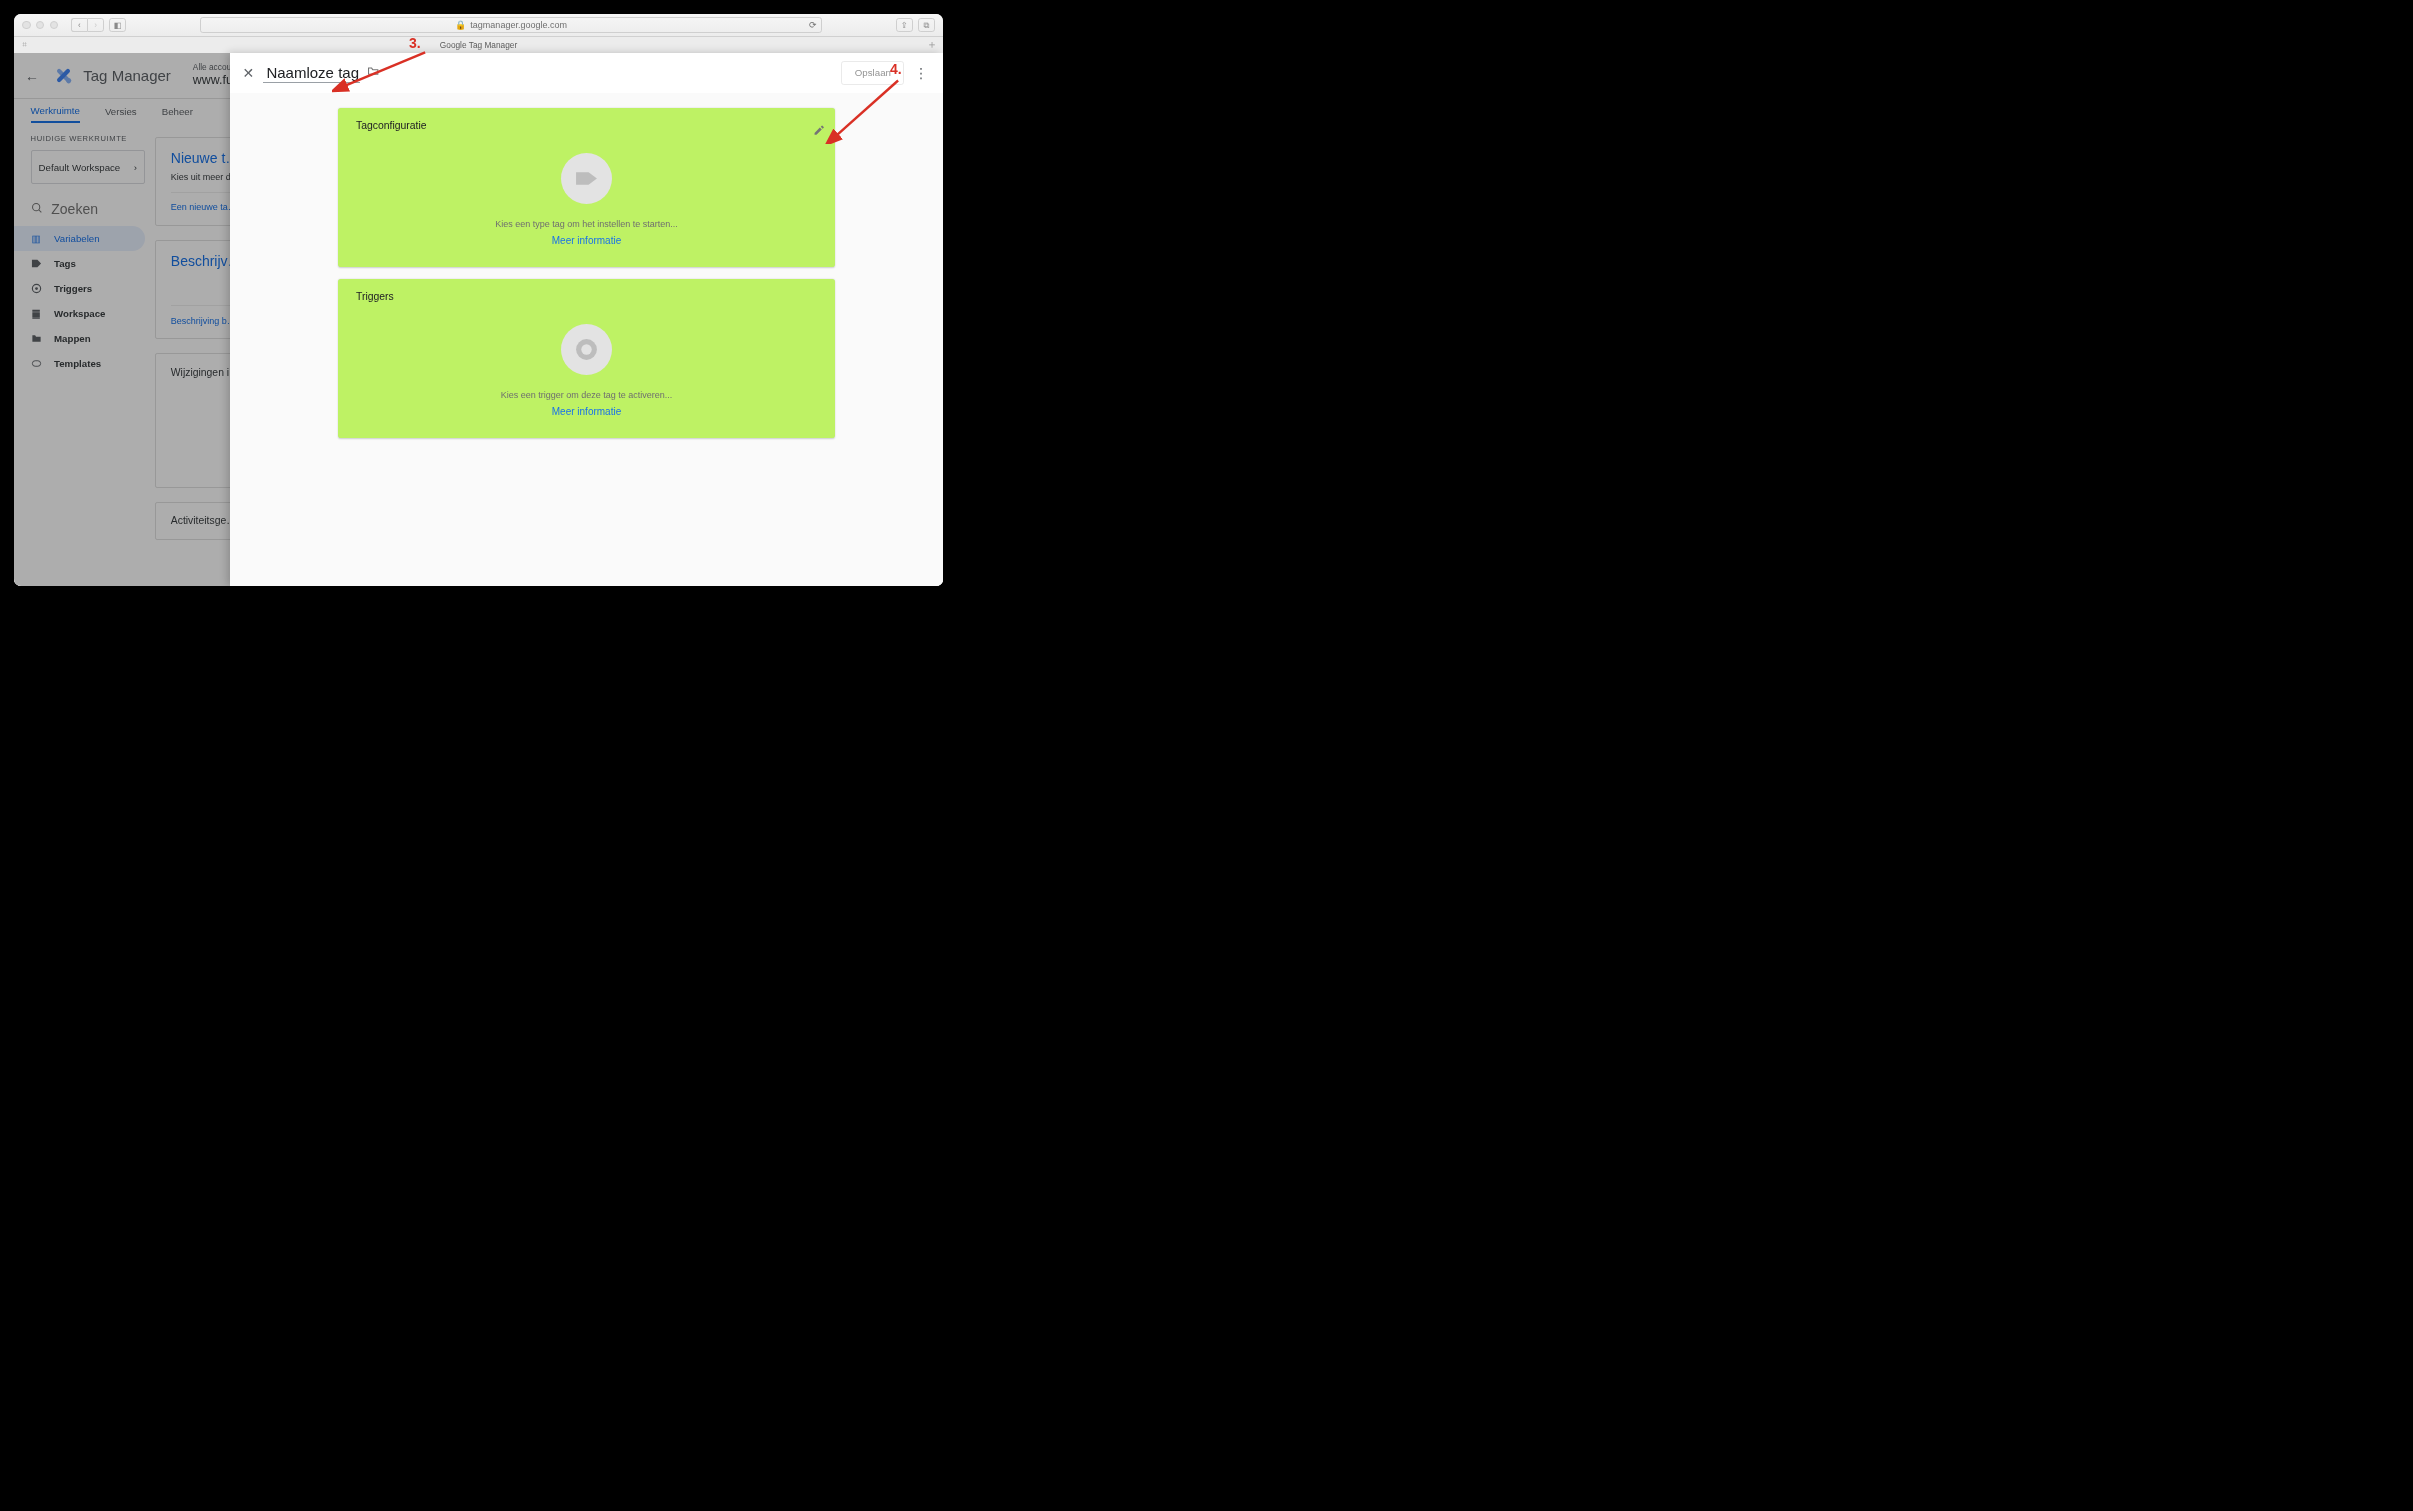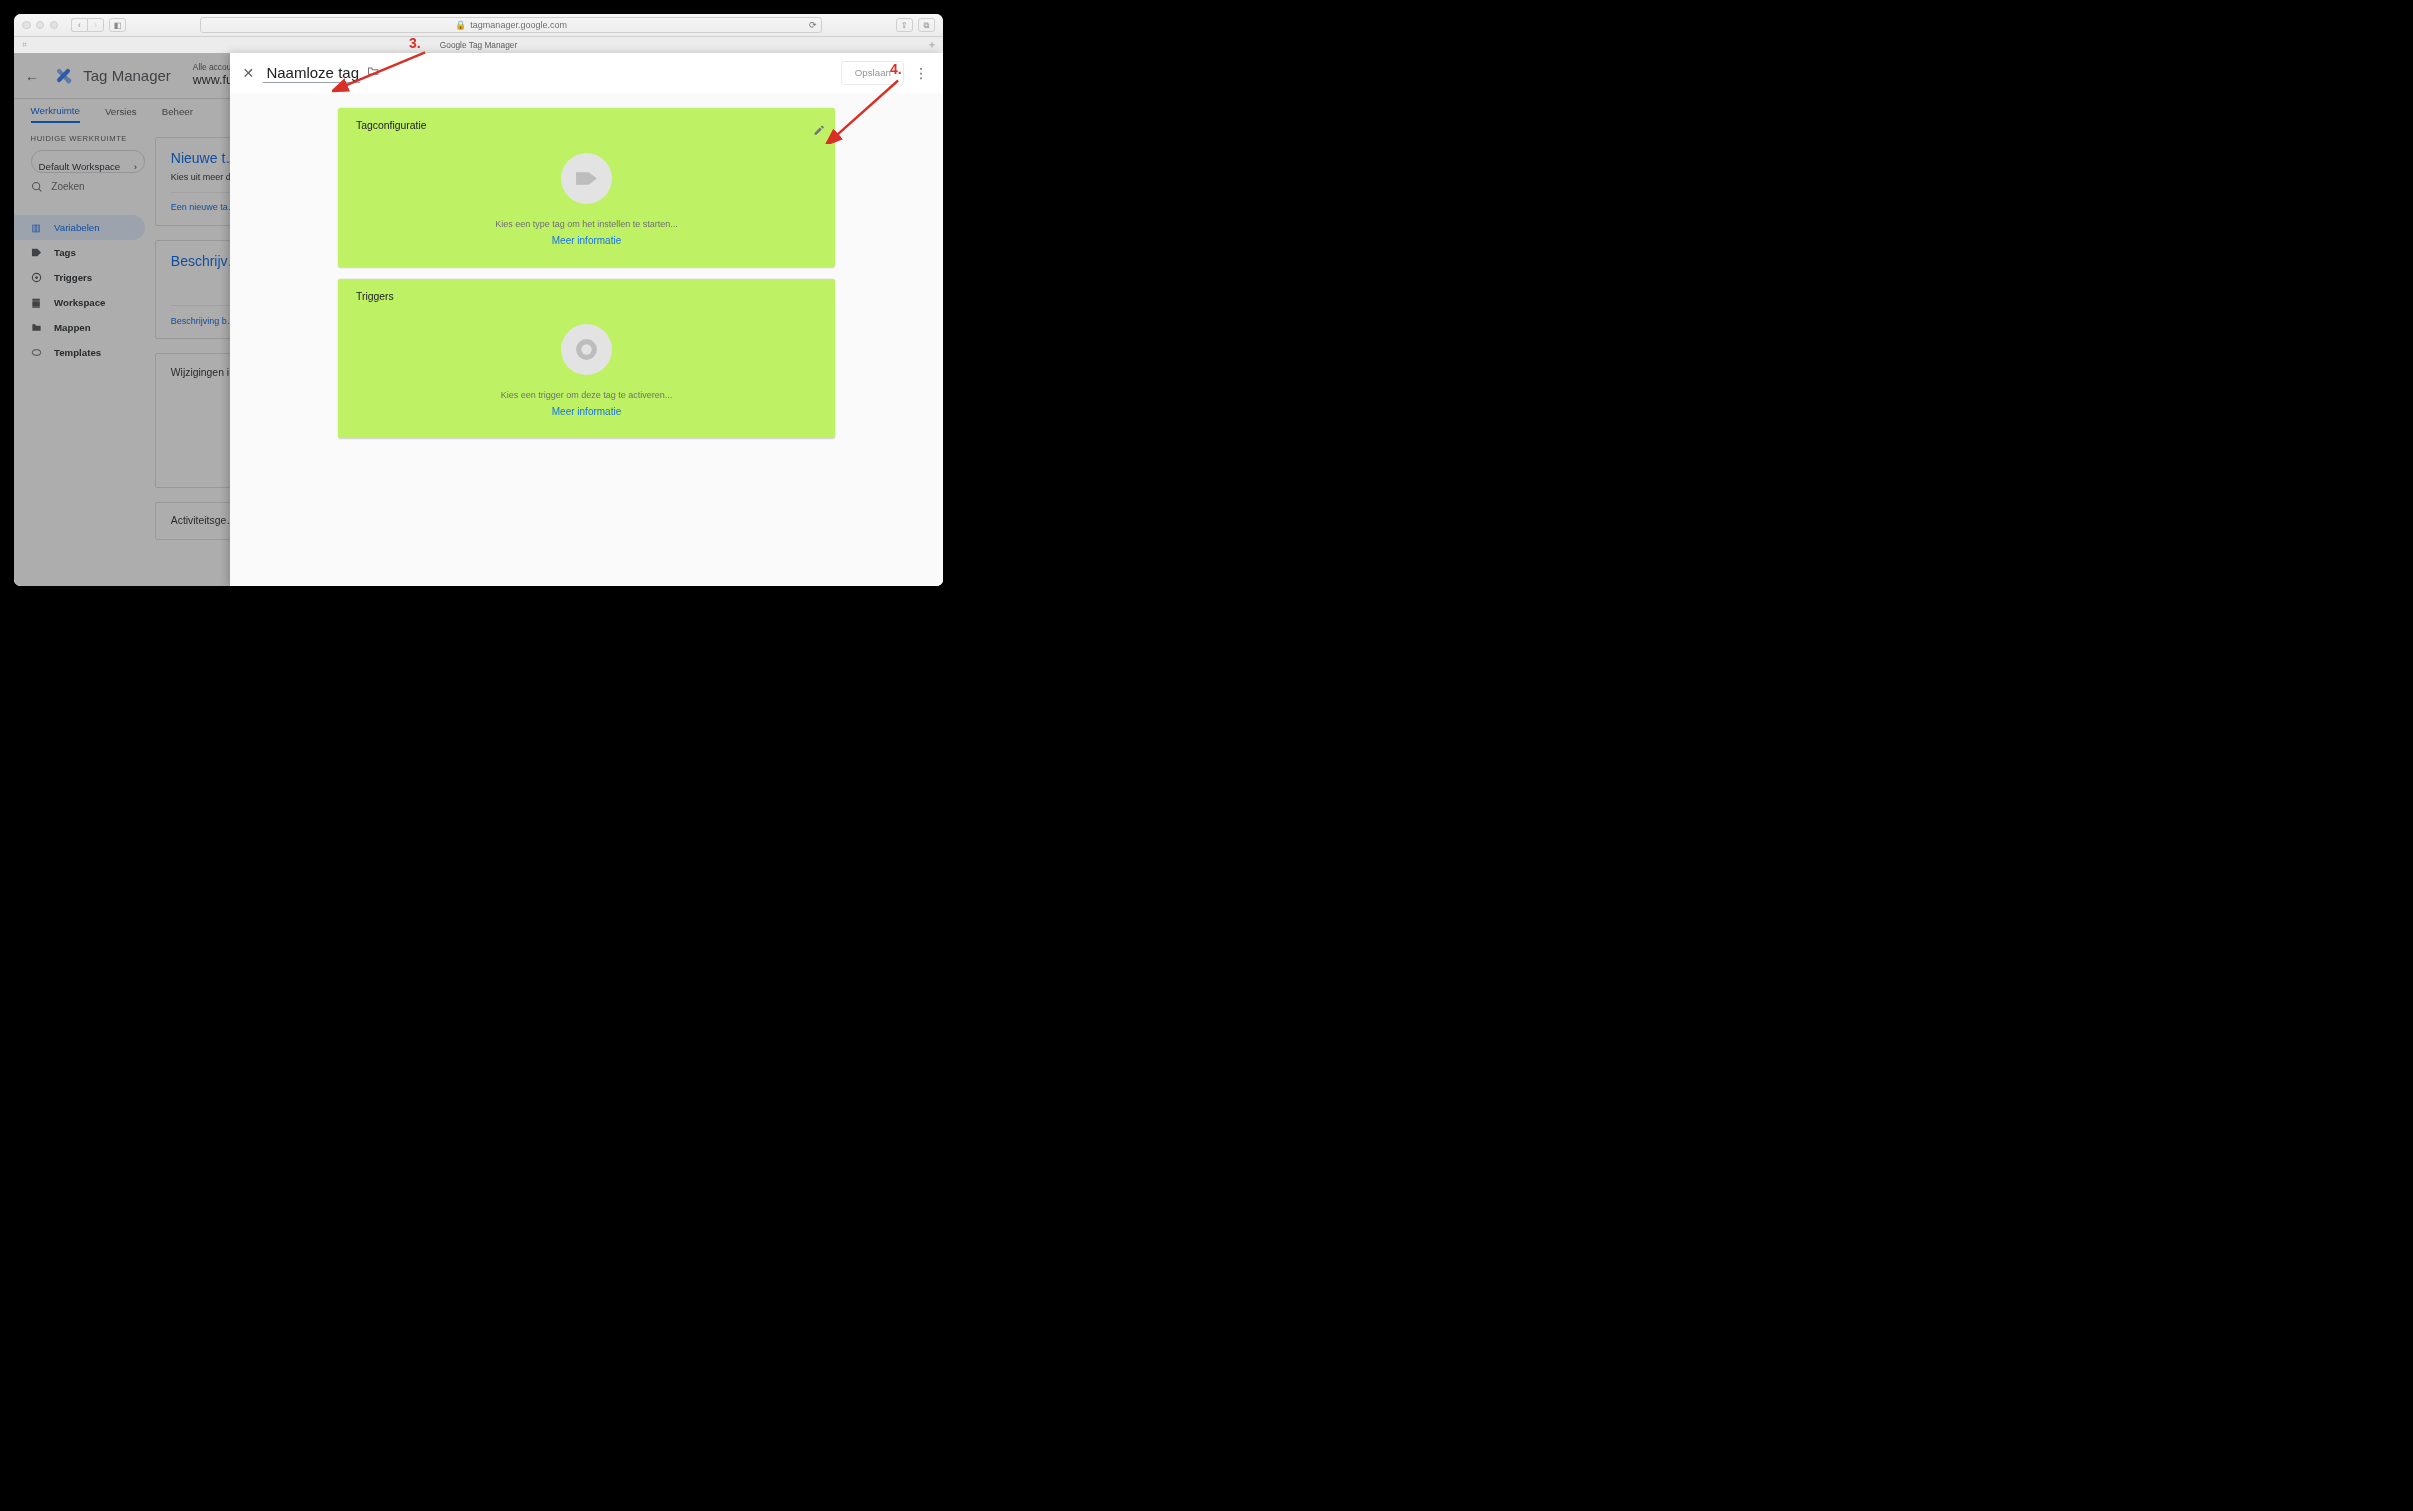--- a/index.html
+++ b/index.html
@@ -78,22 +78,22 @@
 
   
   .app-tabs { height:25px; border-bottom:0.7px solid #e0e0e0; display:flex; align-items:center; padding:0 16.6px; font-size:9.7px; }
   .app-tab { margin-right:25px; color:#5f6368; height:100%; display:flex; align-items:center; }
   .app-tab.active { color: var(--g-blue); border-bottom:2.1px solid var(--g-blue); font-weight:500;}
 
   
   .app-body { display:flex; position:absolute; top:70px; bottom:0; left:0; right:0; background:#fff;}
   .sidebar { width:138px; padding:11px 0; }
   .side-label { font-size:7.6px; letter-spacing:0.6px; color:#5f6368; padding:0 16.6px 7px; }
-  .workspace-pick { margin:0 7px 8.3px 16.6px; border:0.7px solid var(--g-border); border-radius:11px; height:23px; display:flex; align-items:flex-end; justify-content:space-between; padding:0 7px; font-size:9.7px; color:#3c4043;}
-  .search-row { margin:0 7px 8.3px 16.6px; display:flex; align-items:flex-start; gap:8.3px; color:#757575; font-size:10px; height:25px;}
+  .workspace-pick { margin:0 7px 8.3px 16.6px; border:0.7px solid var(--g-border); border-radius:2px; height:34px; display:flex; align-items:center; justify-content:space-between; padding:0 7px; font-size:9.7px; color:#3c4043;}
+  .search-row { margin:0 7px 8.3px 16.6px; display:flex; align-items:flex-end; gap:8.3px; color:#757575; font-size:14px; height:25px;}
   .nav-item { height:25px; display:flex; align-items:center; gap:11px; padding:0 15px; font-size:9.7px; color:#3c4043; border-radius:0 12.4px 12.4px 0; margin-right:7px;font-weight:bold;}
   .nav-item.selected { background: var(--g-sidebar-sel); color: var(--g-blue); font-weight:500;}
   .nav-item .ico { width:14px; color:#5f6368; display:flex; align-items:center; justify-content:center;}
   .nav-item.selected .ico { color: var(--g-blue); }
 
   .content { flex:1; padding:14px 14px 14px 2.8px; overflow:hidden;}
   .card { background:#fff; border:0.7px solid #e0e0e0; border-radius:2.1px; padding:12.4px 15px; margin-bottom:14px;}
   .card-title-lg { color: var(--g-blue); font-size:14px; margin-bottom:5.5px;}
   .card-sub { font-size:9px; color:#3c4043;}
   .card-link-row { color: var(--g-blue); font-size:9px; margin-top:9.7px; padding-top:9.7px; border-top:0.7px solid #eee;}

